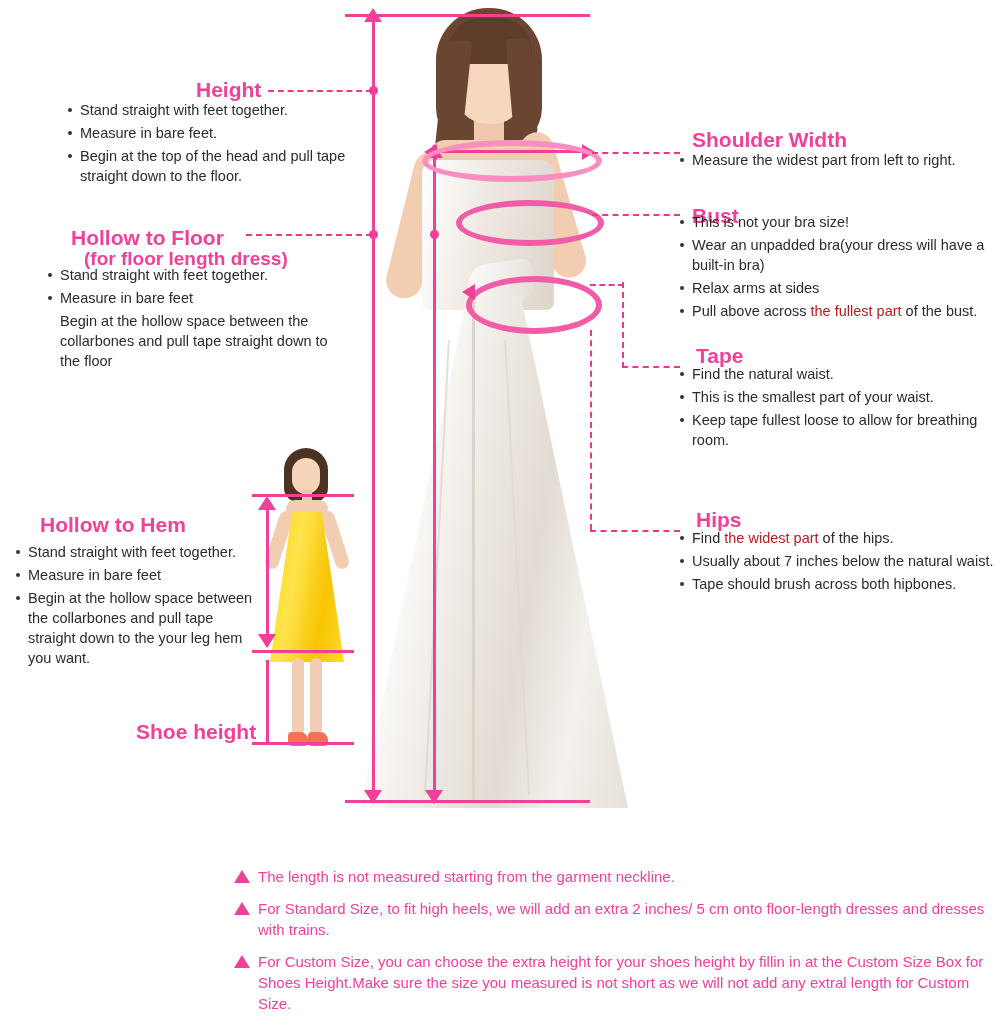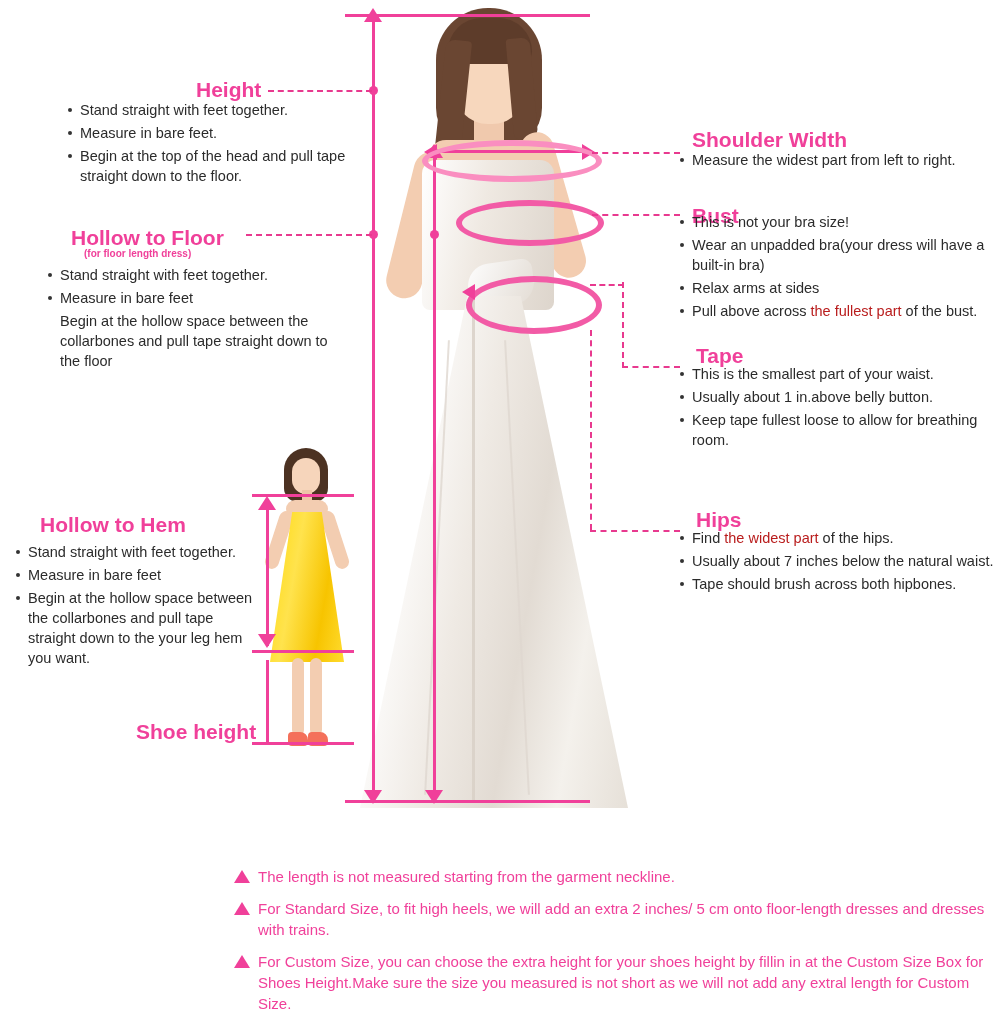--- a/index.html
+++ b/index.html
@@ -61,21 +61,21 @@
   .arr-up{border-left:9px solid transparent;border-right:9px solid transparent;border-bottom:14px solid #f0409a;}
   .arr-down{border-left:9px solid transparent;border-right:9px solid transparent;border-top:14px solid #f0409a;}
   .arr-left{border-top:8px solid transparent;border-bottom:8px solid transparent;border-right:13px solid #f0409a;}
   .arr-right{border-top:8px solid transparent;border-bottom:8px solid transparent;border-left:13px solid #f0409a;}
   .dot{position:absolute;width:9px;height:9px;border-radius:50%;background:#f0409a;}
   .band{position:absolute;border:6px solid #fa8ec0;border-radius:50%;background:transparent;}
   .band.dark{border-color:#f25ba6;}
 
   
   .hd{position:absolute;color:#f0409a;font-weight:bold;font-size:21px;white-space:nowrap;}
-  .sub{position:absolute;color:#f0409a;font-weight:bold;font-size:10px;white-space:nowrap;}
+  .sub{position:absolute;color:#f0409a;font-weight:bold;font-size:19px;white-space:nowrap;}
   ul.bl{position:absolute;margin:0;padding:0;list-style:none;color:#2b2b2b;font-size:14.5px;line-height:20px;}
   ul.bl li{position:relative;padding-left:14px;margin-bottom:3px;}
   ul.bl li:before{content:"";position:absolute;left:2px;top:8px;width:4px;height:4px;border-radius:50%;background:#333;}
   ul.bl li.nb:before{display:none;}
   .pink{color:#b91c1c;}
 
   .notes{position:absolute;left:232px;top:866px;width:760px;}
   .note{position:relative;color:#f0409a;font-size:15px;line-height:21px;padding-left:26px;margin-bottom:11px;}
   .note .tri{position:absolute;left:2px;top:4px;width:0;height:0;border-left:8px solid transparent;border-right:8px solid transparent;border-bottom:13px solid #f0409a;}
 </style>
@@ -190,22 +190,22 @@
   <div class="hd" style="left:692px;top:204px;">Bust</div>
   <ul class="bl" style="left:678px;top:212px;width:320px;">
     <li>This is not your bra size!</li>
     <li>Wear an unpadded bra(your dress will have a built-in bra)</li>
     <li>Relax arms at sides</li>
     <li><span>Pull above across </span><span class="pink">the fullest part</span><span> of the bust.</span></li>
   </ul>
 
   <div class="hd" style="left:696px;top:344px;">Tape</div>
   <ul class="bl" style="left:678px;top:364px;width:320px;">
+    <li>Find the natural waist.</li>
     <li>This is the smallest part of your waist.</li>
-    <li>Usually about 1 in.above belly button.</li>
     <li>Keep tape fullest loose to allow for breathing room.</li>
   </ul>
 
   <div class="hd" style="left:696px;top:508px;">Hips</div>
   <ul class="bl" style="left:678px;top:528px;width:320px;">
     <li><span>Find </span><span class="pink">the widest part</span><span> of the hips.</span></li>
     <li>Usually about 7 inches below the natural waist.</li>
     <li>Tape should brush across both hipbones.</li>
   </ul>
 

